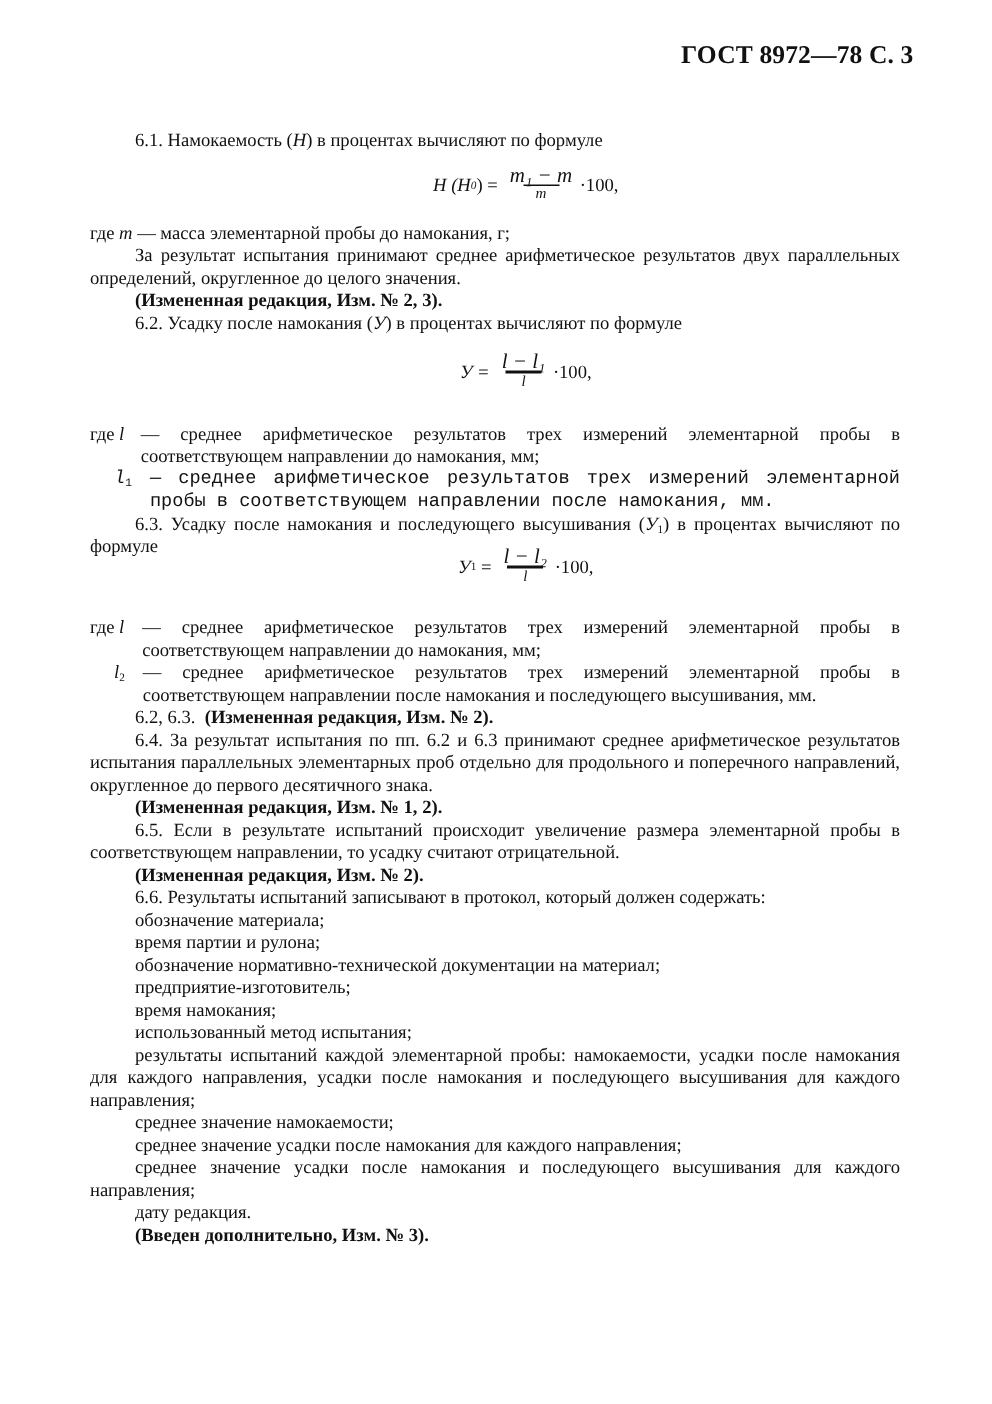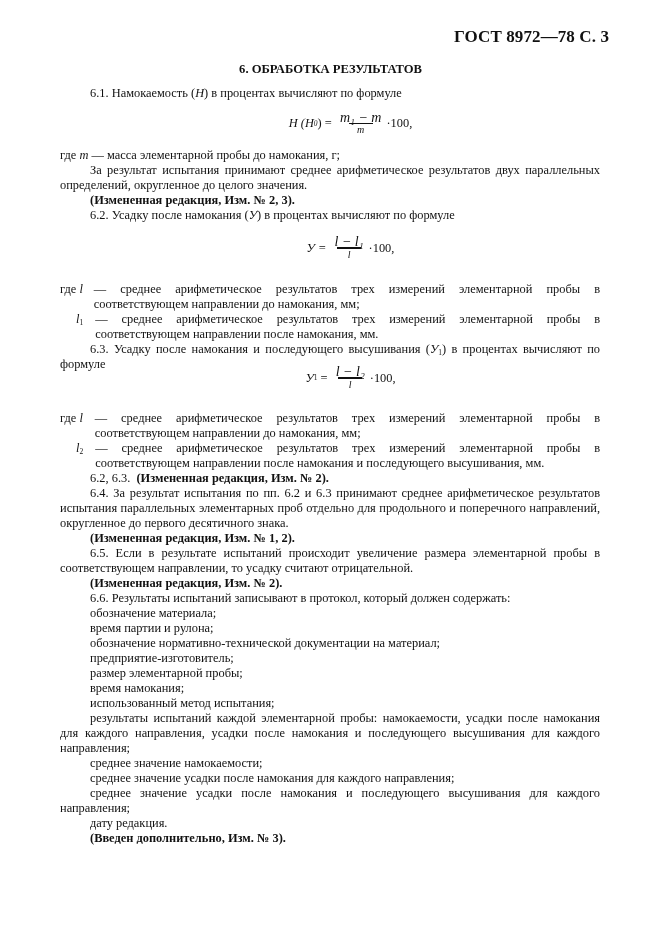--- a/index.html
+++ b/index.html
@@ -29,21 +29,20 @@
   .def .lead { white-space: pre; }
   .def .body { flex: 1; text-align: justify; }
 </style>
 </head>
 <body>
 
 <div class="page">
 
   <div class="header">ГОСТ 8972—78 С. 3</div>
 
-  <div class="section-title">6. ОБРАБОТКА РЕЗУЛЬТАТОВ</div>
 
   <div class="text" style="top:86px;">
     <p class="p indent">
       <span>6.1.  Намокаемость (</span><i>Н</i><span>) в процентах вычисляют по формуле</span>
     </p>
   </div>
 
   <div class="formula" style="top:112px; padding-left:20px;">
     <i>Н (Н</i>
       <sub><i>0</i></sub>
@@ -73,21 +72,21 @@
       <span class="den">l</span>
     </span>
     <span>·100,</span>
   </div>
 
   <div class="text" style="top:282px;">
     <div class="def">
       <span class="lead"><span>где </span><i>l</i></span>
       <span class="body" style="margin-left:-1px;"><span> — среднее арифметическое результатов трех измерений элементарной пробы в соответствующем направлении до намокания, мм;</span></span>
     </div>
-    <div class="def" style="padding-left:16px;">
+    <div class="def" style="padding-left:16px;font-family:Liberation Mono, monospace;">
       <span class="lead"><i>l</i><sub>1</sub></span>
       <span class="body"><span> — среднее арифметическое результатов трех измерений элементарной пробы в соответствующем направлении после намокания, мм.</span></span>
     </div>
     <p class="p indent">
       <span>6.3. Усадку после намокания и последующего высушивания (</span><i>У</i><sub>1</sub><span>) в процентах вычисляют по формуле</span>
     </p>
   </div>
 
   <div class="formula" style="top:366px; padding-left:20px;">
     <i>У</i>
@@ -117,21 +116,20 @@
     <p class="p indent bold">(Измененная редакция, Изм. № 1, 2).</p>
 
     <p class="p indent">6.5. Если в результате испытаний происходит увеличение размера элементарной пробы в соответствующем направлении, то усадку считают отрицательной.</p>
     <p class="p indent bold">(Измененная редакция, Изм. № 2).</p>
 
     <p class="p indent">6.6.  Результаты испытаний записывают в протокол, который должен содержать:</p>
     <p class="p indent">обозначение материала;</p>
     <p class="p indent">время партии и рулона;</p>
     <p class="p indent">обозначение нормативно-технической документации на материал;</p>
     <p class="p indent">предприятие-изготовитель;</p>
-    <p class="p indent">размер элементарной пробы;</p>
     <p class="p indent">время намокания;</p>
     <p class="p indent">использованный метод испытания;</p>
     <p class="p indent">результаты испытаний каждой элементарной пробы: намокаемости, усадки после намокания для каждого направления, усадки после намокания и последующего высушивания для каждого направления;</p>
     <p class="p indent">среднее значение намокаемости;</p>
     <p class="p indent">среднее значение усадки после намокания для каждого направления;</p>
     <p class="p indent">среднее значение усадки после намокания и последующего высушивания для каждого направления;</p>
     <p class="p indent">дату редакция.</p>
     <p class="p indent bold">(Введен дополнительно, Изм. № 3).</p>
   </div>
 

